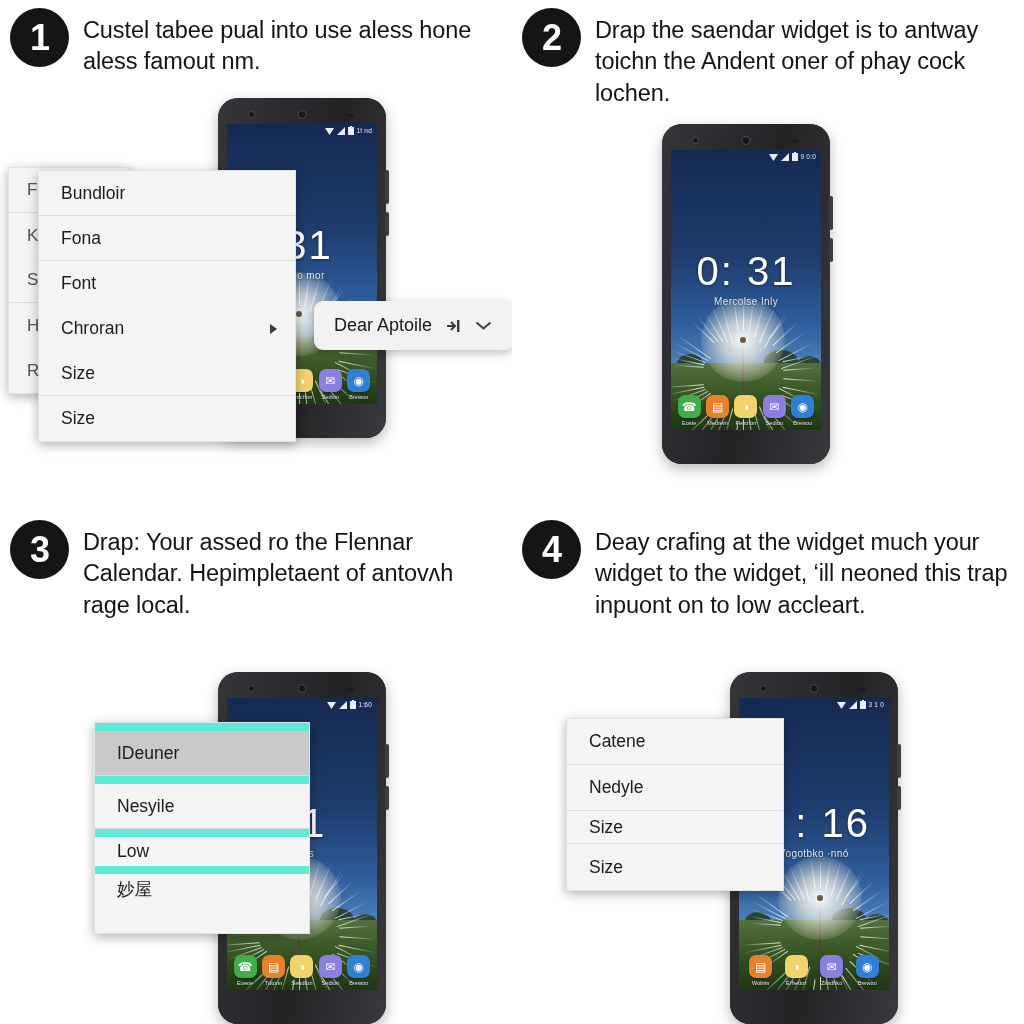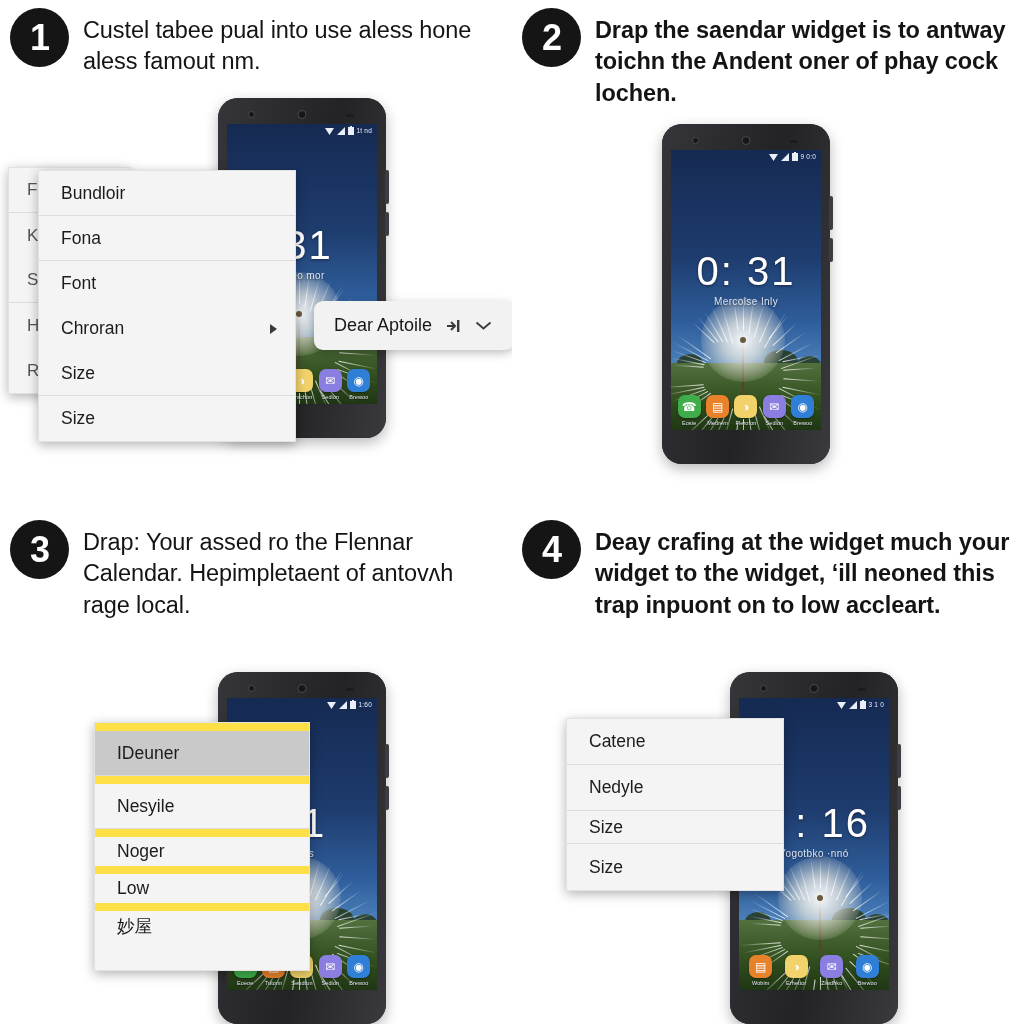--- a/index.html
+++ b/index.html
@@ -28,21 +28,21 @@
     display: flex; align-items: center; justify-content: center;
     font-size: 36px; font-weight: bold; line-height: 1;
     letter-spacing: -1px;
   }
   .step-text {
     margin-left: 14px; margin-top: 7px;
     font-size: 23.5px; line-height: 1.33;
     color: #141414; letter-spacing: -0.1px;
     max-width: 420px;
   }
-  #panel-2 .step-text, #panel-4 .step-text { max-width: 430px; font-weight: bold; }
+  #panel-2 .step-text, #panel-4 .step-text { max-width: 430px; }
 
   
   .phone {
     position: absolute;
     width: 168px; height: 340px;
     background: #2c2c2e;
     border-radius: 20px;
     box-shadow: 0 5px 14px rgba(0,0,0,0.28);
   }
   .phone.tall { height: 352px; }
@@ -92,21 +92,21 @@
   .dock { position: absolute; left: 0; right: 0; bottom: 4px; display: flex; justify-content: space-around; padding: 0 4px; }
   .dock-app { width: 19%; text-align: center; }
   .dock-icon { width: 23px; height: 23px; margin: 0 auto; border-radius: 7px; box-shadow: 0 1px 2px rgba(0,0,0,.35);
     display:flex; align-items:center; justify-content:center; font-size: 12px; color:#fff; }
   .dock-label { color: #e6ebf4; font-size: 5.5px; margin-top: 2px; letter-spacing: .1px;
     white-space: nowrap; overflow: hidden; text-overflow: ellipsis; text-shadow: 0 1px 1px rgba(0,0,0,.6); }
 
   
   .menu {
     position: absolute;
-    background: #fde047;
+    background: #5eead4;
     box-shadow: 0 3px 11px rgba(0,0,0,.30);
     border: 1px solid #e2e2e2;
     overflow: hidden;
   }
   .menu-item {
     position: relative;
     padding: 0 22px;
     font-size: 17.5px;
     color: #1c1c1c;
     display: flex; align-items: center;
@@ -533,21 +533,20 @@
               <div class="dock-icon" style="background:#2f7fd6">◉</div>
               <div class="dock-label">Brewoo</div>
             </div>
         </div>
       </div>
     </div>
 
     <div class="menu" id="menu-3" style="left:94px; top:210px; width:216px;">
       <div class="menu-item active sep-below">IDeuner</div>
       <div class="menu-item sep-below">Nesyile</div>
-      <div class="menu-item compact">Noger</div>
       <div class="menu-item compact">Low</div>
       <div class="menu-item compact">妙屋</div>
       <div style="height:30px;background:#f4f4f4"></div>
     </div>
   </div>
 
   <div class="panel" id="panel-4">
     <div class="step-head">
       <div class="badge">4</div>
       <div class="step-text">Deay crafing at the widget much your widget to the widget, ‘ill neoned this trap inpuont on to low accleart.</div>

